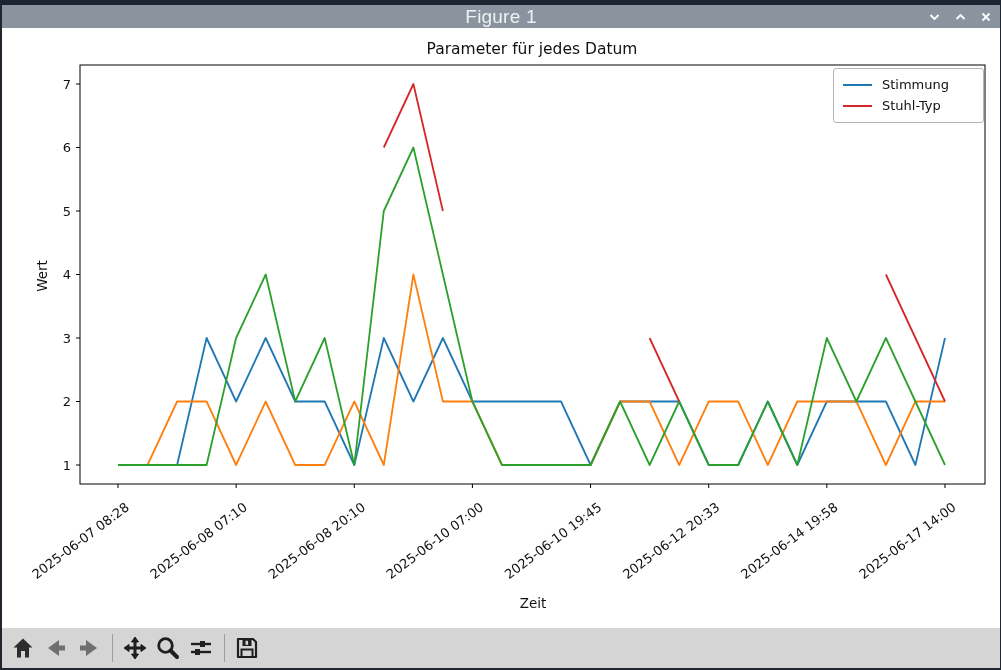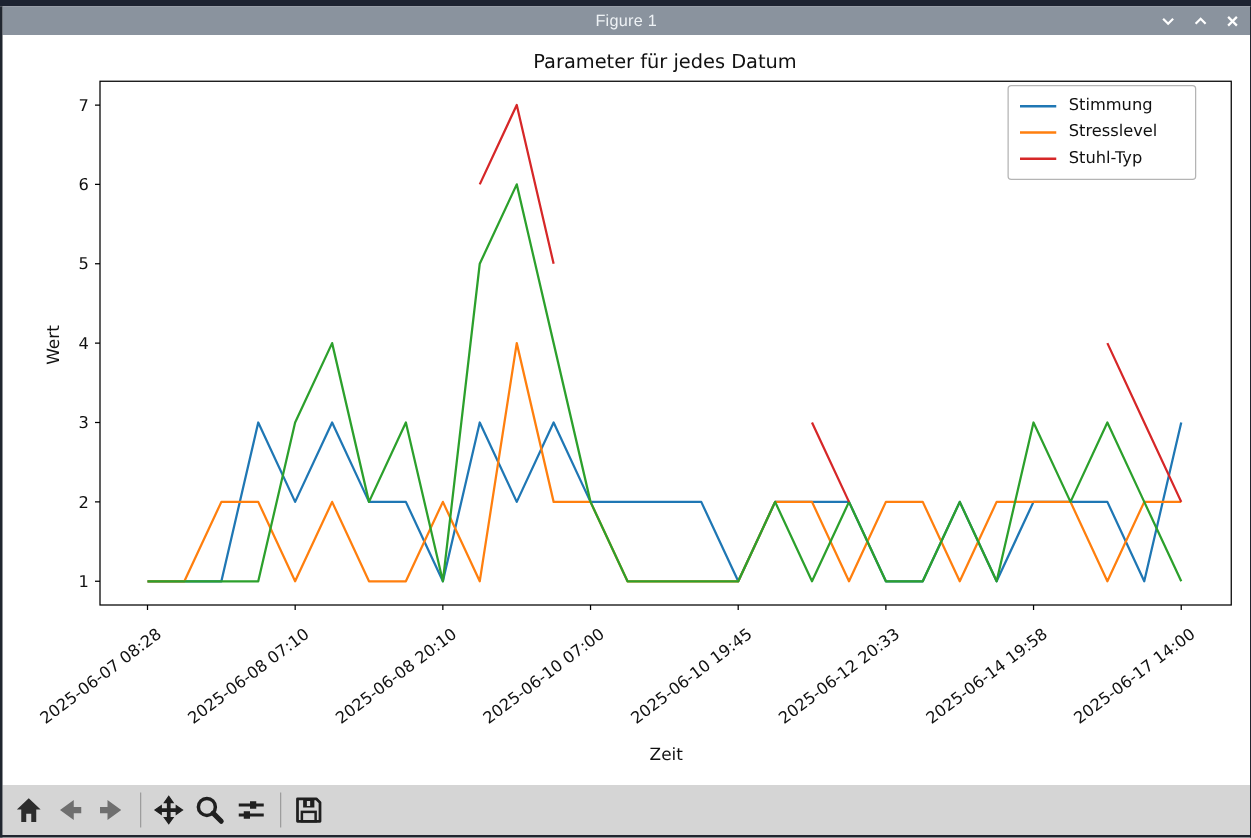--- a/index.html
+++ b/index.html
@@ -10,31 +10,31 @@
   }
   .top-strip{position:absolute;left:0;top:0;width:1001px;height:5px;background:#1d2331;}
   .side-edge-l{position:absolute;left:0;top:5px;width:2px;height:665px;background:#20262f;}
   .side-edge-r{position:absolute;right:0;top:5px;width:1px;height:665px;background:#20262f;}
   .bottom-edge{position:absolute;left:0;top:668px;width:1001px;height:2px;background:#20262f;}
   .titlebar{
     position:absolute;left:2px;top:5px;width:998px;height:23px;background:#8a939e;
     display:flex;align-items:center;justify-content:center;
   }
   .titlebar-title{
-    color:#eef2f5;font-size:13px;letter-spacing:0.2px;
+    color:#eef2f5;font-size:19px;letter-spacing:0.2px;
     font-family:"Liberation Sans","DejaVu Sans",sans-serif;
   }
   .titlebar-controls{
     position:absolute;right:6px;top:0;height:23px;display:flex;align-items:center;gap:10px;
   }
   .tb-btn{width:16px;height:16px;display:flex;align-items:center;justify-content:center;cursor:default;}
   .figure-area{position:absolute;left:2px;top:28px;width:998px;height:600px;background:#ffffff;}
   #chart-svg{position:absolute;left:0;top:28px;width:1001px;height:600px;}
   .legend{
-    position:absolute;left:806px;top:68px;width:151px;box-sizing:border-box;
+    position:absolute;left:833px;top:68px;width:151px;box-sizing:border-box;
     background:rgba(255,255,255,0.92);border:1px solid #b4b4b4;border-radius:3px;
     padding:5px 9px 6px 9px;z-index:5;
   }
   .legend-row{display:flex;align-items:center;height:21px;}
   .legend-swatch{width:29px;height:0;border-top:2px solid #000;margin-right:10px;flex:none;}
   .legend-label{font-size:13px;color:#111111;white-space:nowrap;}
   .toolbar{
     position:absolute;left:2px;top:628px;width:998px;height:40px;background:#d5d5d5;
     display:flex;align-items:center;padding-left:8px;box-sizing:border-box;
   }
@@ -113,24 +113,20 @@
   <text x="533" y="580" font-size="13.5" fill="#111111" text-anchor="middle">Zeit</text>
   <text x="47" y="248" font-size="13.5" fill="#111111" text-anchor="middle" transform="rotate(-90 47 248)">Wert</text>
 </svg>
 
 <div class="legend" id="legend-box">
     <div class="legend-row">
       <div class="legend-swatch" style="border-top-color: rgb(31, 119, 180);"></div>
       <span class="legend-label">Stimmung</span>
     </div>
     <div class="legend-row">
-      <div class="legend-swatch" style="border-top-color: rgb(255, 127, 14);"></div>
-      <span class="legend-label">Stresslevel</span>
-    </div>
-    <div class="legend-row">
       <div class="legend-swatch" style="border-top-color: rgb(214, 39, 40);"></div>
       <span class="legend-label">Stuhl-Typ</span>
     </div>
   </div>
 
 <div class="toolbar">
   <span class="tool-btn">
     <svg width="24" height="24" viewBox="0 0 24 24">
       <path d="M12 2.5 L2.5 11.5 H6 V21.5 H10 V15 H14 V21.5 H18 V11.5 H21.5 Z" fill="#2d2d2d"></path>
     </svg>

